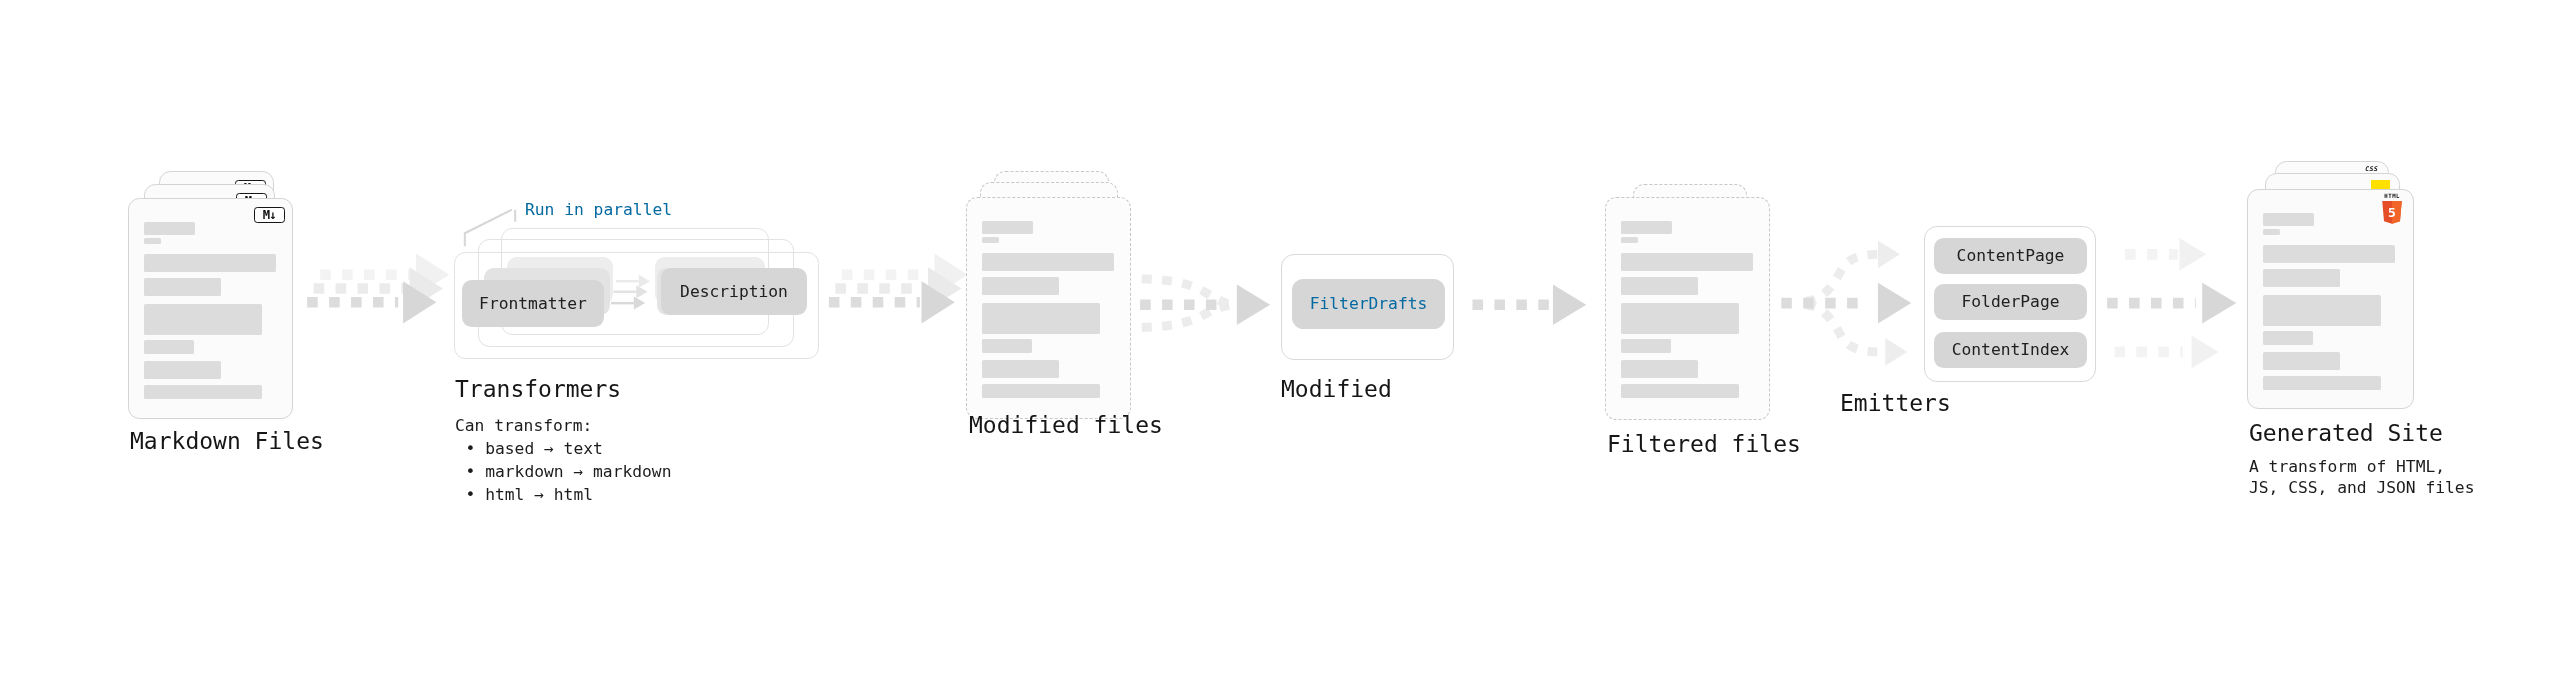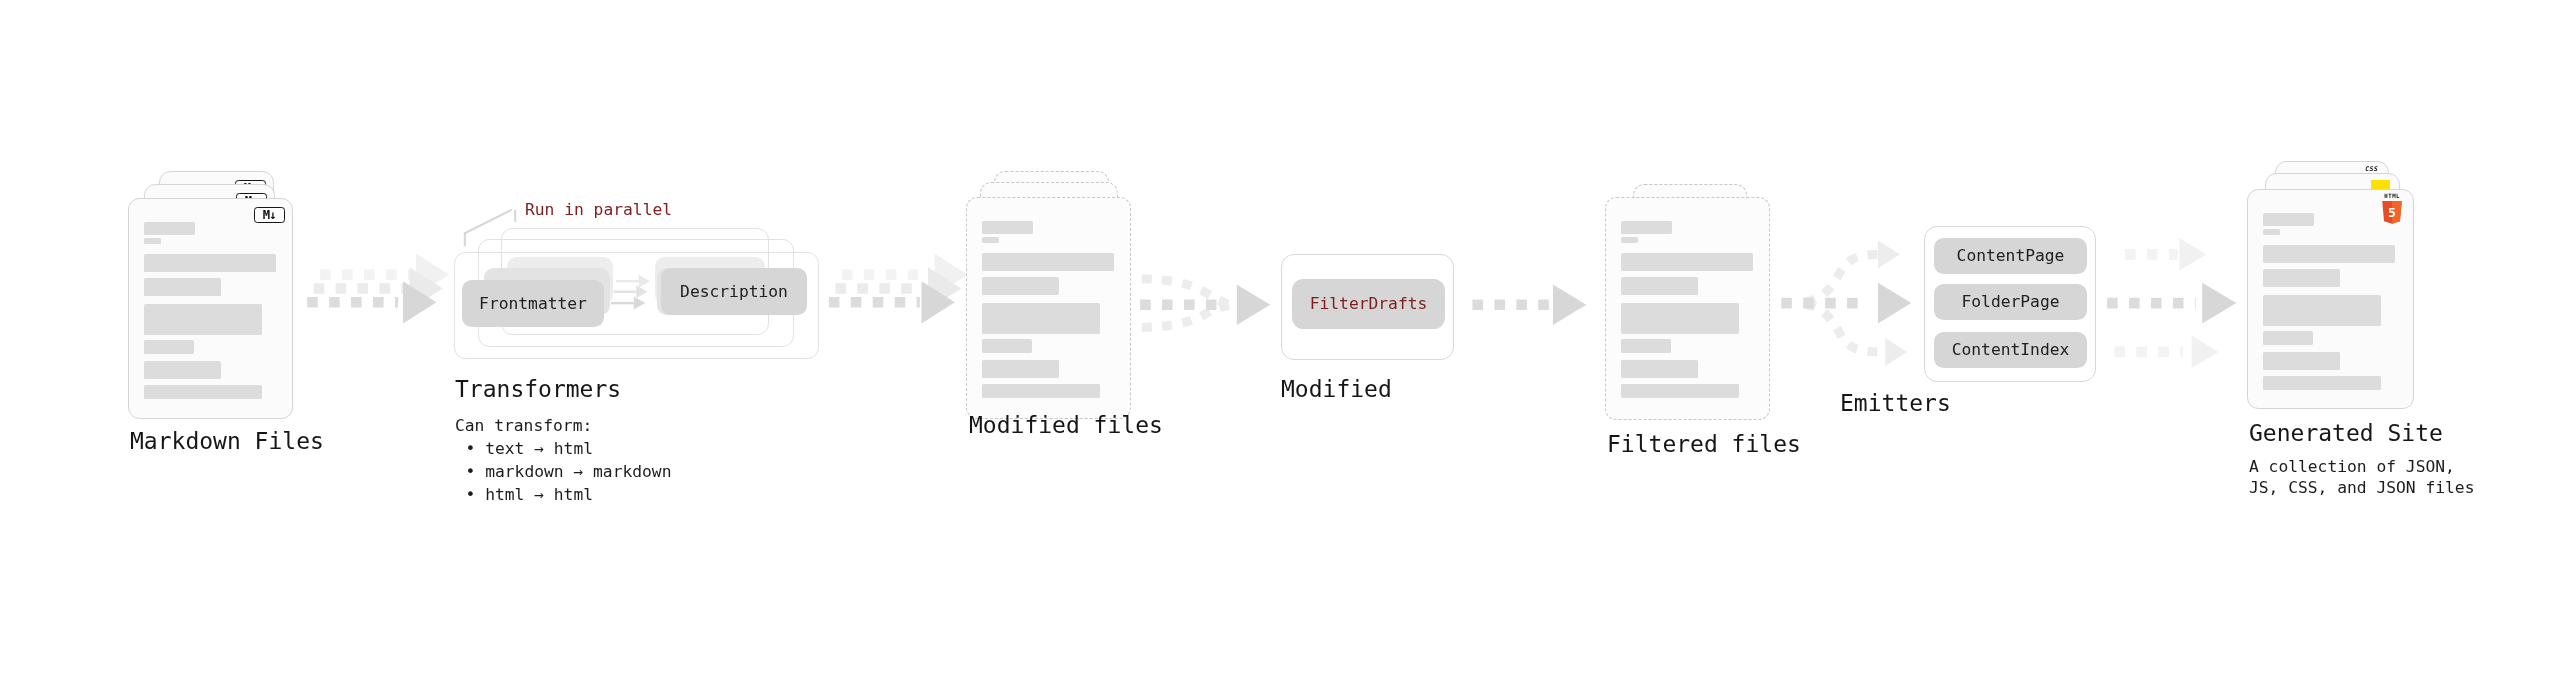--- a/index.html
+++ b/index.html
@@ -49,34 +49,34 @@
     position:absolute; box-sizing:border-box;
     border:1.6px solid #e2e2e2; border-radius:11.4px; background:transparent;
   }
   .ghost { position:absolute; height:47px; border-radius:9.8px; }
   .ghost.g2 { background:#e3e3e3; }
   .ghost.g3 { background:#ededed; }
   .t-box {
     position:absolute; height:47px; line-height:47px; border-radius:9.8px;
     background:#d6d6d6; text-align:center; font-size:16.3px; color:#202020;
   }
-  .note { position:absolute; font-size:16.3px; color:#7f1d1d;text-align:center; }
+  .note { position:absolute; font-size:16.3px; color:#0369a1;text-align:center; }
 
   
   .o-container {
     position:absolute; box-sizing:border-box;
     border:1.6px solid #d9d9d9; border-radius:13px; background:#ffffff;
   }
   .e-box {
     position:absolute; height:36px; line-height:36px; width:153px; border-radius:9.8px;
     background:#d6d6d6; text-align:center; font-size:16.3px; color:#202020;
   }
   .f-box {
     position:absolute; height:50px; line-height:50px; width:153px; border-radius:11.4px;
-    background:#d6d6d6; text-align:center; font-size:16.3px; color:#7f1d1d;
+    background:#d6d6d6; text-align:center; font-size:16.3px; color:#0369a1;
   }
 
   .stage-label { position:absolute; font-size:23px; font-weight:500; color:#161616; line-height:24.4px; }
   .stage-desc  { position:absolute; font-size:16.3px; color:#1c1c1c; line-height:21px; }
   .stage-desc.t-desc { line-height:23px; }
   .stage-desc .bullet { padding-left:10.6px; }
 </style>
 </head>
 <body>
 
@@ -186,21 +186,21 @@
     <div class="ghost g2" style="left:484px;top:268px;width:126px"></div>
     <div class="t-box" style="left:462px;top:280px;width:142px">Frontmatter</div>
 
     <div class="ghost g3" style="left:655px;top:257px;width:110px"></div>
     <div class="ghost g2" style="left:657px;top:268px;width:130px"></div>
     <div class="t-box" style="left:661px;top:268px;width:146px">Description</div>
   </div>
   <div class="stage-label" style="left:455px;top:377px">Transformers</div>
   <div class="stage-desc t-desc" style="left:455px;top:414px">
     <div>Can transform:</div>
-    <div class="bullet">• text → html</div>
+    <div class="bullet">• based → text</div>
     <div class="bullet">• markdown → markdown</div>
     <div class="bullet">• html → html</div>
   </div>
 
   <div>
     <div class="file-card dashed" style="left:994px;top:171px;width:115px;height:59px"></div>
     <div class="file-card dashed" style="left:980px;top:182px;width:138px;height:59px"></div>
     <div class="file-card dashed" style="left:966px;top:197px;width:165px;height:222px">
       <div class="bars">
           <div class="bar" style="width: 51px; height: 13px; margin-bottom: 3.3px;"></div>
@@ -273,18 +273,18 @@
           <div class="bar" style="width: 77px; height: 18px; margin-bottom: 7.3px;"></div>
           <div class="bar" style="width: 118px; height: 31px; margin-bottom: 5.7px;"></div>
           <div class="bar" style="width: 50px; height: 14px; margin-bottom: 6.5px;"></div>
           <div class="bar" style="width: 77px; height: 18.7px; margin-bottom: 5.7px;"></div>
           <div class="bar" style="width: 118px; height: 14px; margin-bottom: 0px;"></div>
         </div>
     </div>
   </div>
   <div class="stage-label" style="left:2249px;top:421px">Generated Site</div>
   <div class="stage-desc" style="left:2249px;top:456px">
-    <div>A collection of JSON,</div>
+    <div>A transform of HTML,</div>
     <div>JS, CSS, and JSON files</div>
   </div>
 
 </div>
 
 
 </body></html>

